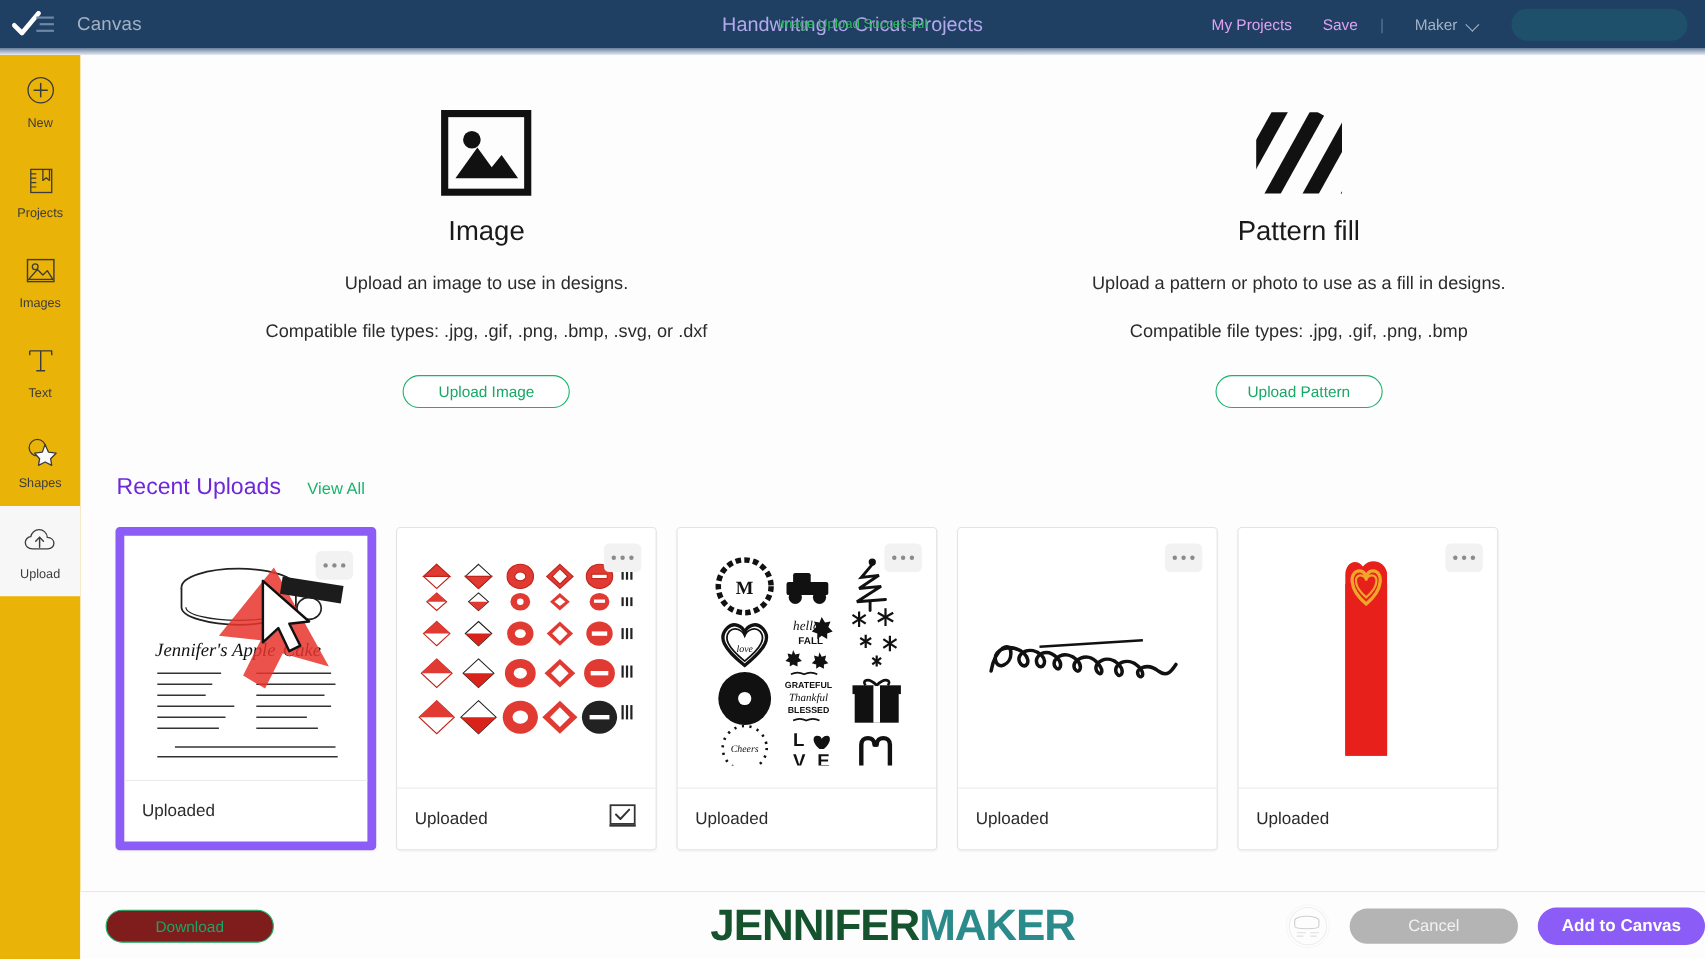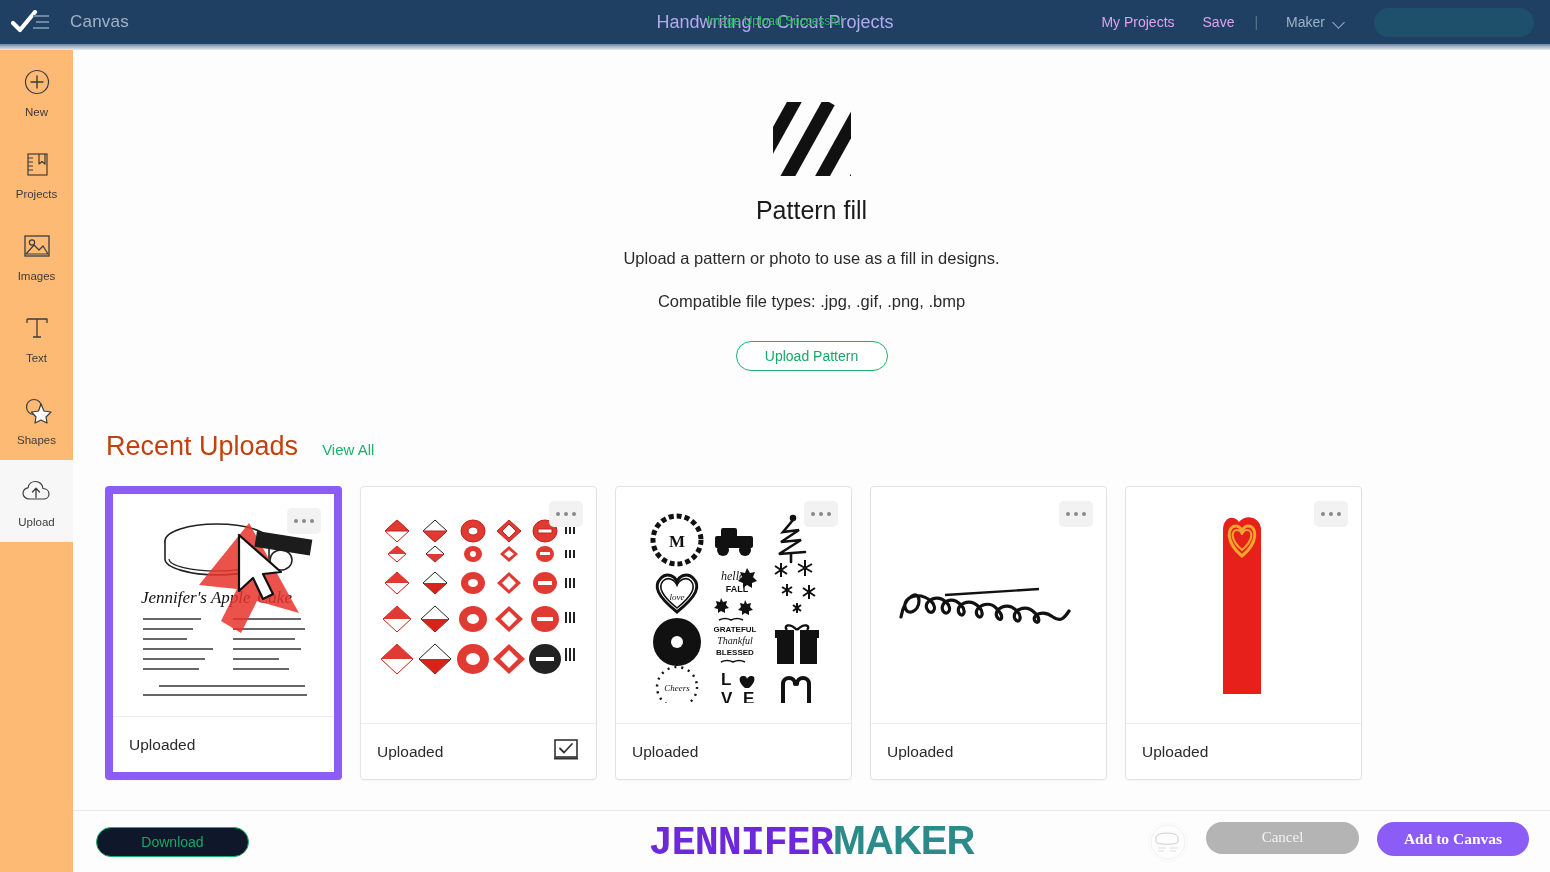--- a/index.html
+++ b/index.html
@@ -57,21 +57,21 @@
   }
   .hdr-underline {
     position:absolute; top:44px; left:0; width:1550px; height:6px;
     background:linear-gradient(to bottom,#6f86a3 0%, #9fb0c5 40%, #e7eaf0 100%);
     z-index:39;
   }
 
   
   .sidebar {
     position:absolute; top:50px; left:0; width:73px; height:822px;
-    background:#fdba74; z-index:30;
+    background:#eab308; z-index:30;
   }
   .side-item {
     width:73px; height:82px; display:flex; flex-direction:column;
     align-items:center; justify-content:center; gap:7px; cursor:pointer;
   }
   .side-item .ic { width:34px; height:34px; display:flex; align-items:center; justify-content:center; }
   .side-item .lbl { font-size:11.5px; color:#3c3c3c; }
   .side-item.active { background:#f7f7f7; }
 
   
@@ -91,21 +91,21 @@
     border:1.3px solid #19b36b; border-radius:16px; background:#fff;
     color:#17a866; font-size:14px; display:flex; align-items:center; justify-content:center;
     cursor:pointer;
   }
 
   
   .recent-head {
     display:flex; align-items:baseline; gap:24px;
     margin:60px 0 0 33px;
   }
-  .recent-title { font-size:27px; color:#c2410c; font-weight:400; }
+  .recent-title { font-size:21px; color:#6d28d9; font-weight:400; }
   .view-all { font-size:15px; color:#19b36b; cursor:pointer; }
 
   .cards { display:flex; gap:18px; margin:24px 0 0 32px; }
   .card {
     width:237px; height:294px; background:#fff;
     border:1px solid #e3e3e3; border-radius:4px; position:relative;
     display:flex; flex-direction:column; cursor:pointer;
     box-shadow:0 1px 2px rgba(0,0,0,.04);
   }
   .card.selected { border:8px solid #8b5cf6;gap:20px; }
@@ -123,32 +123,32 @@
   .dots i { width:4.5px; height:4.5px; border-radius:50%; background:#8a8a8a; display:block; }
 
   
   .bottombar {
     position:absolute; bottom:0; left:73px; width:1477px; height:62px;
     background:#fdfdfd; border-top:1px solid #e8e8e8;
     display:flex; align-items:center; z-index:35;
   }
   .btn-download {
     margin-left:23px; width:153px; height:30px;
-    border:1.3px solid #19b36b; border-radius:16px; background:#0f172a;
+    border:1.3px solid #19b36b; border-radius:16px; background:#7f1d1d;
     color:#17a866; font-size:14px; display:flex; align-items:center; justify-content:center;
     cursor:pointer;
   }
   .watermark {
     position:absolute; left:50%; top:50%; transform:translate(-50%,-50%);
     font-size:40px; font-weight:bold; letter-spacing:-1px; white-space:nowrap;
     font-family:"Liberation Sans", sans-serif;
   }
-  .wm-a { color:#6d28d9;font-family:Liberation Mono, monospace; }
+  .wm-a { color:#14532d; }
   .wm-b { color:#2b8a8a; }
-  .bottom-right { margin-left:auto; display:flex; gap:18px; padding-right:21px;font-family:Liberation Serif, serif; }
+  .bottom-right { margin-left:auto; display:flex; align-items:center; gap:18px; padding-right:0; }
   .mini-thumb {
     width:40px; height:40px; border-radius:50%; overflow:hidden;
     background:#fff; display:flex; align-items:center; justify-content:center;
     opacity:.45; border:1px solid #efefef;
   }
   .btn-cancel {
     width:153px; height:32px; border-radius:17px; background:#b4b4b4;
     color:#f2f2f2; font-size:15px; display:flex; align-items:center; justify-content:center;
     cursor:pointer;
   }
@@ -255,20 +255,33 @@
         </svg>
       </span>
       <span class="lbl">Upload</span>
     </div>
   </div>
 
   <div class="main">
 
     <div class="upload-row">
 
+      <div class="upload-col">
+        <div class="up-icon">
+          <svg width="82" height="78" viewBox="0 0 82 78">
+            <rect x="2" y="2" width="78" height="74" fill="none" stroke="#111" stroke-width="9"></rect>
+            <circle cx="28" cy="27" r="8" fill="#111"></circle>
+            <path d="M13 62 L33 34 L46 52 L55 41 L70 62 Z" fill="#111"></path>
+          </svg>
+        </div>
+        <div class="up-title">Image</div>
+        <div class="up-desc">Upload an image to use in designs.</div>
+        <div class="up-types">Compatible file types: .jpg, .gif, .png, .bmp, .svg, or .dxf</div>
+        <div class="btn-outline">Upload Image</div>
+      </div>
 
       <div class="upload-col">
         <div class="up-icon">
           <svg width="82" height="78" viewBox="0 0 82 78">
             <defs>
               <clipPath id="pclip">
                   <rect x="2" y="2" width="78" height="74"></rect>
                 </clipPath>
             </defs>
             <g clip-path="url(#pclip)">

